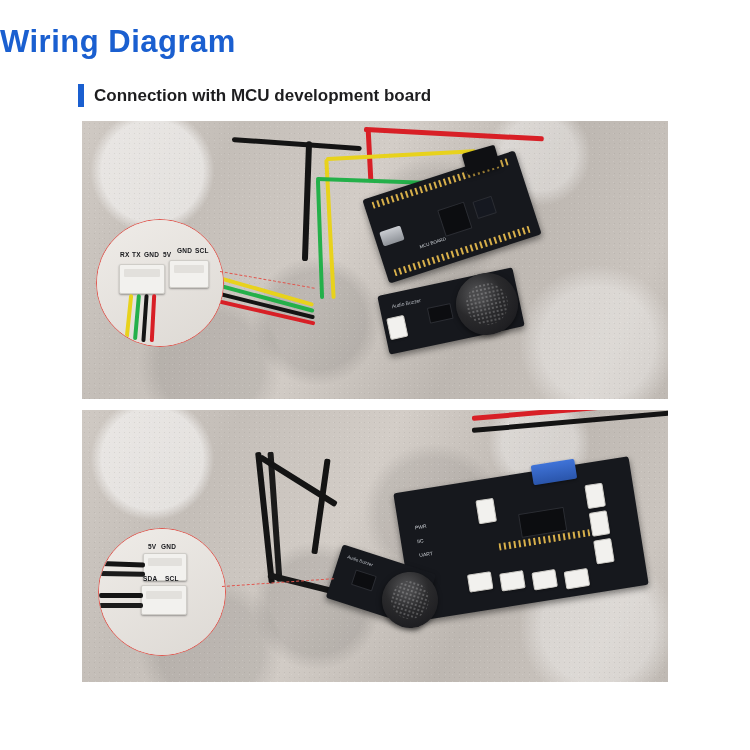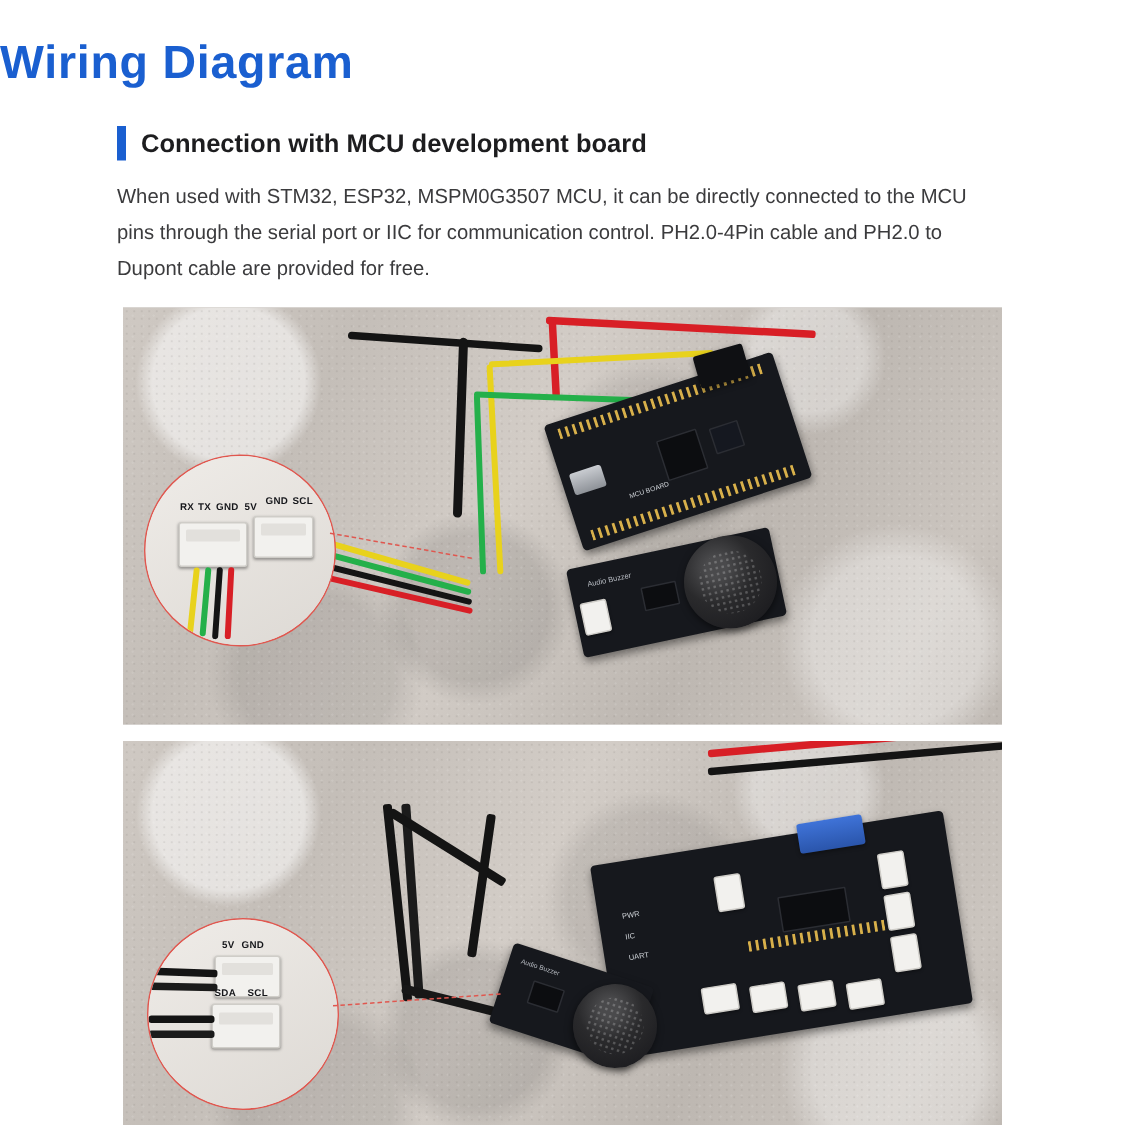--- a/index.html
+++ b/index.html
@@ -187,21 +187,20 @@
 
 <div class="page">
 
   <h1 class="page-title">Wiring Diagram</h1>
 
   <div class="section-heading">
     <span class="heading-bar"></span>
     <span class="heading-text">Connection with MCU development board</span>
   </div>
 
-  <p class="body-text">When used with STM32, ESP32, MSPM0G3507 MCU, it can be directly connected to the MCU pins through the serial port or IIC for communication control. PH2.0-4Pin cable and PH2.0 to Dupont cable are provided for free.</p>
 
   <div class="photo">
     <div class="concrete"></div>
     <div class="grain"></div>
 
     <div class="wire" style="left:150px; top:16px; width:130px; height:5px; background:#141414; transform:rotate(4deg); border-radius:3px;"></div>
     <div class="wire" style="left:222px; top:20px; width:6px; height:120px; background:#141414; border-radius:3px; transform:rotate(2deg);"></div>
     <div class="wire" style="left:282px; top:6px; width:180px; height:5px; background:#d81f26; transform:rotate(3deg);"></div>
     <div class="wire" style="left:285px; top:8px; width:5px; height:52px; background:#d81f26; transform:rotate(-3deg);"></div>
 

